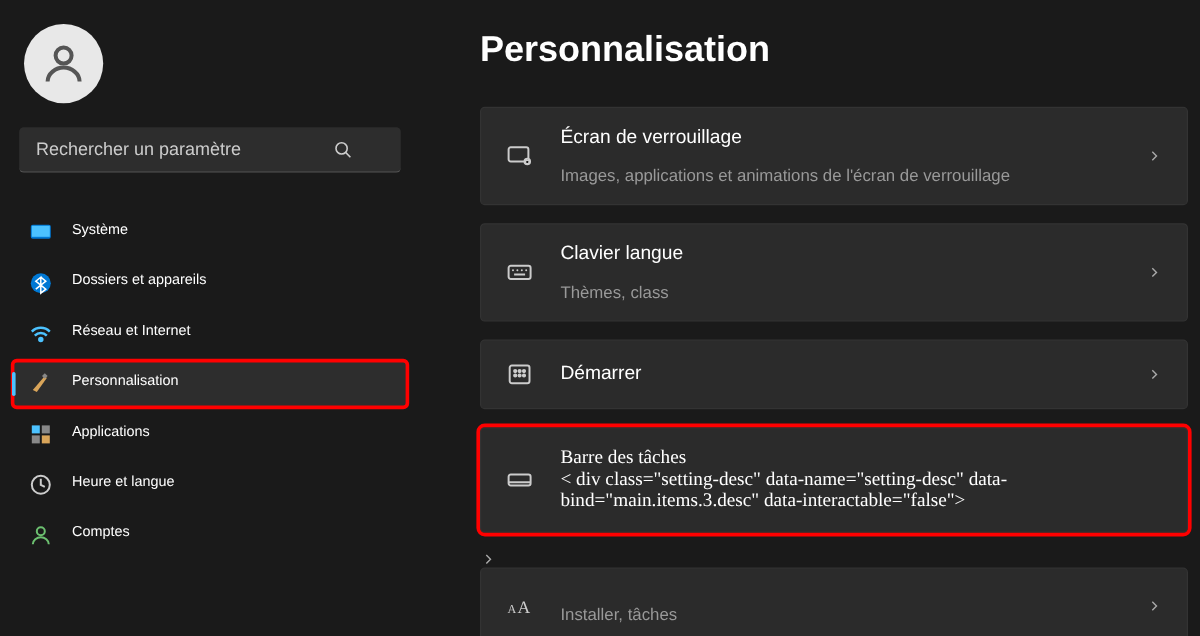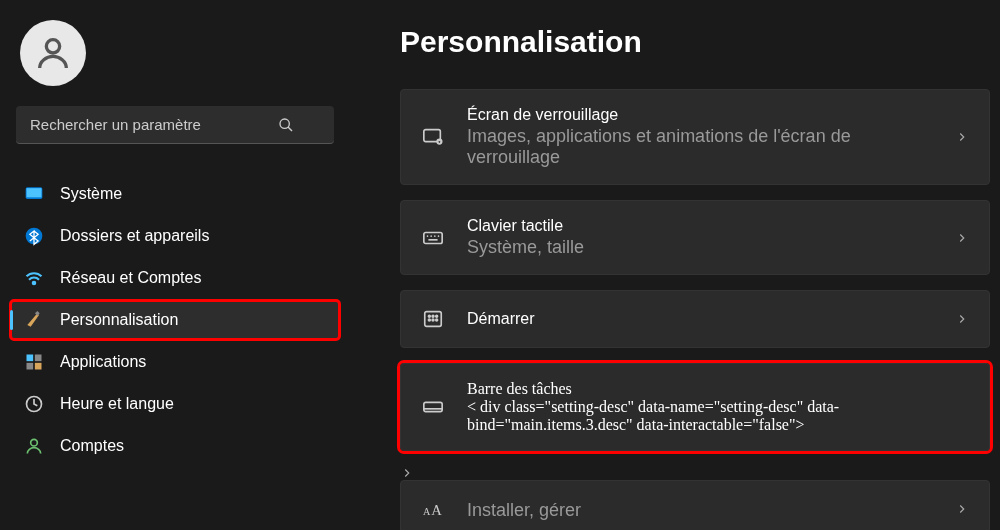--- a/index.html
+++ b/index.html
@@ -41,24 +41,23 @@
       position: relative;
       margin: 0 6px 30px 6px;
       display: flex;
       align-items: center;
       justify-content: space-between;
     }
     .search-box .search-text { color: #ccc; }
     .nav-list { display: flex; flex-direction: column; gap: 2px; }
     .nav-item {
       display: flex;
-      align-items: center;
       padding: 10px 14px;
       border-radius: 4px;
-      font-size: 16px;
+      font-size: 12px;
       cursor: pointer;
       position: relative;
       gap: 16px;
     }
     .nav-item.selected {
       background: #2d2d2d;
     }
     .nav-item.selected::before {
       content: '';
       position: absolute;
@@ -115,21 +114,21 @@
     .setting-icon {
       width: 24px;
       height: 24px;
       display: flex;
       align-items: center;
       justify-content: center;
       flex-shrink: 0;
     }
     .setting-text { flex: 1; }
     .setting-title { font-size: 16px; font-weight: 400; color: #fff; }
-    .setting-desc { font-size: 18px; color: #999; margin-top: 2px; }
+    .setting-desc { font-size: 14px; color: #999; margin-top: 14px; }
     .chevron { color: #aaa; flex-shrink: 0; }
     .icon-img { width: 20px; height: 20px; }
   </style>
 </head>
 <body>
 
 <div class="sidebar">
   <div class="avatar">
     <svg viewBox="0 0 24 24" fill="none" stroke="#555" stroke-width="2">
       <circle cx="12" cy="8" r="4"></circle>
@@ -165,21 +164,21 @@
       <span>Dossiers et appareils</span>
     </div>
     <div class="nav-item">
       <span class="nav-icon">
         <svg class="icon-img" viewBox="0 0 24 24" fill="none" stroke="#4cc2ff" stroke-width="2.5">
             <path d="M3 10c5-5 13-5 18 0"></path>
             <path d="M6 14c3.5-3.5 8.5-3.5 12 0"></path>
             <circle cx="12" cy="18" r="1.5" fill="#4cc2ff"></circle>
           </svg>
       </span>
-      <span>Réseau et Comptes</span>
+      <span>Réseau et Internet</span>
     </div>
     <div class="nav-item selected highlighted">
       <span class="nav-icon">
         <svg class="icon-img" viewBox="0 0 24 24">
             <path d="M4 18l4 2 10-14-2-2L4 18z" fill="#d9a55a"></path>
             <rect x="14" y="2" width="4" height="4" fill="#888" transform="rotate(45 16 4)"></rect>
           </svg>
       </span>
       <span>Personnalisation</span>
     </div>
@@ -242,22 +241,22 @@
         <svg width="22" height="22" viewBox="0 0 24 24" fill="none" stroke="#ccc" stroke-width="1.8">
             <rect x="2" y="6" width="20" height="12" rx="2"></rect>
             <line x1="6" y1="10" x2="6" y2="10" stroke-linecap="round"></line>
             <line x1="10" y1="10" x2="10" y2="10" stroke-linecap="round"></line>
             <line x1="14" y1="10" x2="14" y2="10" stroke-linecap="round"></line>
             <line x1="18" y1="10" x2="18" y2="10" stroke-linecap="round"></line>
             <line x1="7" y1="14" x2="17" y2="14"></line>
           </svg>
       </span>
       <div class="setting-text">
-        <div class="setting-title">Clavier tactile</div>
-        <div class="setting-desc">Système, taille</div>
+        <div class="setting-title">Clavier langue</div>
+        <div class="setting-desc">Thèmes, class</div>
       </div>
       <svg class="chevron" width="14" height="14" viewBox="0 0 24 24" fill="none" stroke="currentColor" stroke-width="2">
           <polyline points="9 18 15 12 9 6"></polyline>
         </svg>
     </div>
 
     <div class="setting-item">
       <span class="setting-icon">
         <svg width="22" height="22" viewBox="0 0 24 24" fill="none" stroke="#ccc" stroke-width="1.8">
             <rect x="3" y="4" width="18" height="16" rx="2"></rect>
@@ -295,20 +294,20 @@
     </div>
 
     <div class="setting-item">
       <span class="setting-icon">
         <svg width="22" height="22" viewBox="0 0 24 24" fill="#ccc">
           <text x="1" y="18" font-size="11" font-family="Segoe UI">A</text>
           <text x="10" y="18" font-size="16" font-family="Segoe UI">A</text>
         </svg>
       </span>
       <div class="setting-text">
-        <div class="setting-desc">Installer, gérer</div>
+        <div class="setting-desc">Installer, tâches</div>
       </div>
       <svg class="chevron" width="14" height="14" viewBox="0 0 24 24" fill="none" stroke="currentColor" stroke-width="2">
         <polyline points="9 18 15 12 9 6"></polyline>
       </svg>
     </div>
 
   </div>
 
 </body></html>

